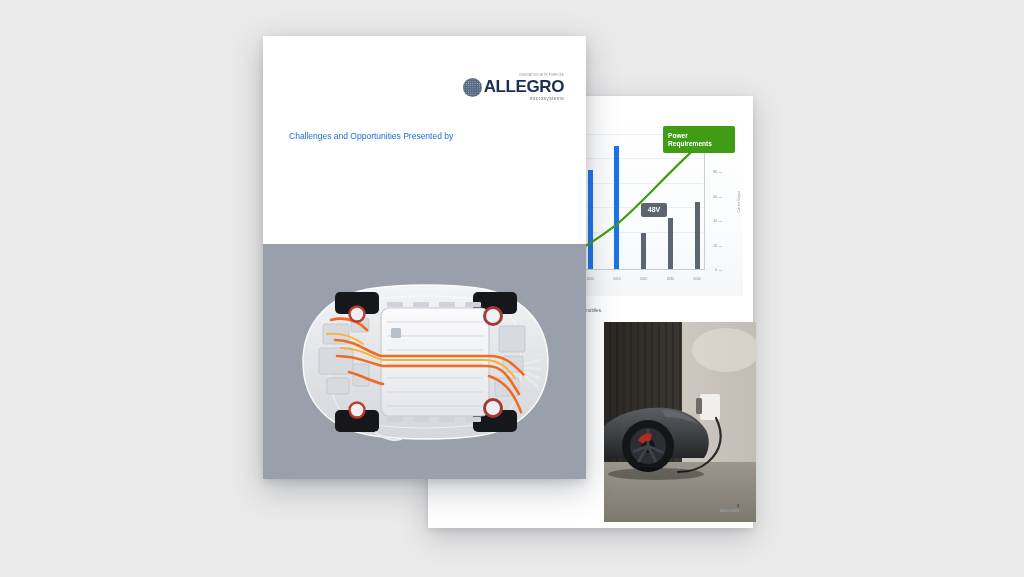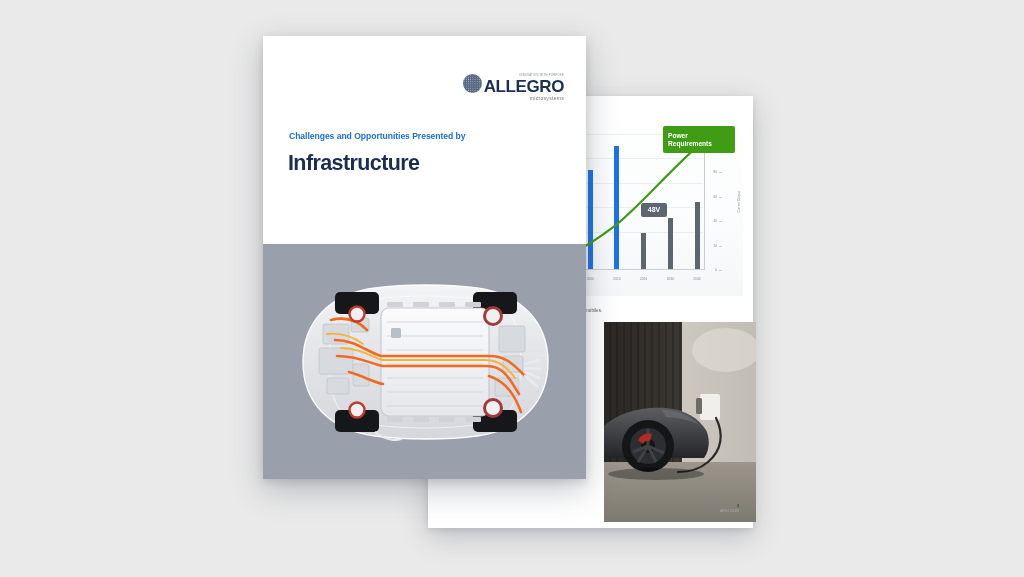--- a/index.html
+++ b/index.html
@@ -96,42 +96,42 @@
   .p2-footer .f2{font-size:2.9px;color:#a8aeb5;margin-top:1.5px;}
 
   
   .page-one{
     position:absolute;left:263px;top:36px;width:323px;height:443px;
     background:#ffffff;
     box-shadow:0 10px 30px rgba(60,66,78,.30), 0 3px 8px rgba(60,66,78,.16);
   }
   .p1-top{position:absolute;left:0;top:0;right:0;height:208px;background:#fff;}
   .logo{
-    position:absolute;right:22px;top:38px;display:flex;align-items:flex-start;
+    position:absolute;right:22px;top:38px;display:flex;align-items:center;
   }
   .logo-mark{
     width:19px;height:19px;border-radius:50%;
     background:
       radial-gradient(circle, rgba(255,255,255,.55) 0.6px, transparent 0.7px) 0 0/2.2px 2.2px,
       #5a6b86;
     margin-right:2px;flex:none;
   }
   .logo-text{display:flex;flex-direction:column;align-items:flex-end;}
   .logo-tag{
     font-size:2.6px;color:#7b838d;letter-spacing:.35px;margin-bottom:.5px;
   }
   .logo-name{
     font-size:17px;font-weight:bold;color:#1a2f52;letter-spacing:-.4px;line-height:1;
   }
   .logo-sub{
     font-size:5px;color:#6d7682;letter-spacing:.3px;margin-top:.5px;
   }
   .p1-subtitle{
     position:absolute;left:26px;top:95px;
-    font-size:8.6px;font-weight:bold;color:#1a6fd4;letter-spacing:-.05px;
+    font-size:8.6px;font-weight:normal;color:#1a6fd4;letter-spacing:-.05px;
   }
   .p1-title{
     position:absolute;left:25px;top:115px;width:270px;
     font-size:21.5px;font-weight:bold;color:#1b2e52;line-height:1.18;
     letter-spacing:-.6px;
   }
   .p1-hero{
     position:absolute;left:0;top:208px;right:0;bottom:0;background:#9aa0ab;overflow:hidden;
   }
   .hero-svg{position:absolute;left:0;top:0;width:100%;height:100%;}
@@ -279,21 +279,20 @@
         <div class="logo-text">
           <div class="logo-tag">INNOVATION WITH PURPOSE</div>
           <div class="logo-name">ALLEGRO</div>
           <div class="logo-sub">microsystems</div>
         </div>
       </div>
 
       <div class="p1-subtitle">Challenges and Opportunities Presented by</div>
 
       <div class="p1-title">
-        <div>Infrastructure</div>
       </div>
     </div>
 
     <div class="p1-hero">
       <svg class="hero-svg" viewBox="0 0 323 235" preserveAspectRatio="xMidYMid meet">
         <defs>
           <linearGradient id="bodyg" x1="0" y1="0" x2="0" y2="1">
             <stop offset="0%" stop-color="#ffffff" stop-opacity=".92"></stop>
             <stop offset="50%" stop-color="#f2f3f5" stop-opacity=".85"></stop>
             <stop offset="100%" stop-color="#dfe1e5" stop-opacity=".88"></stop>

